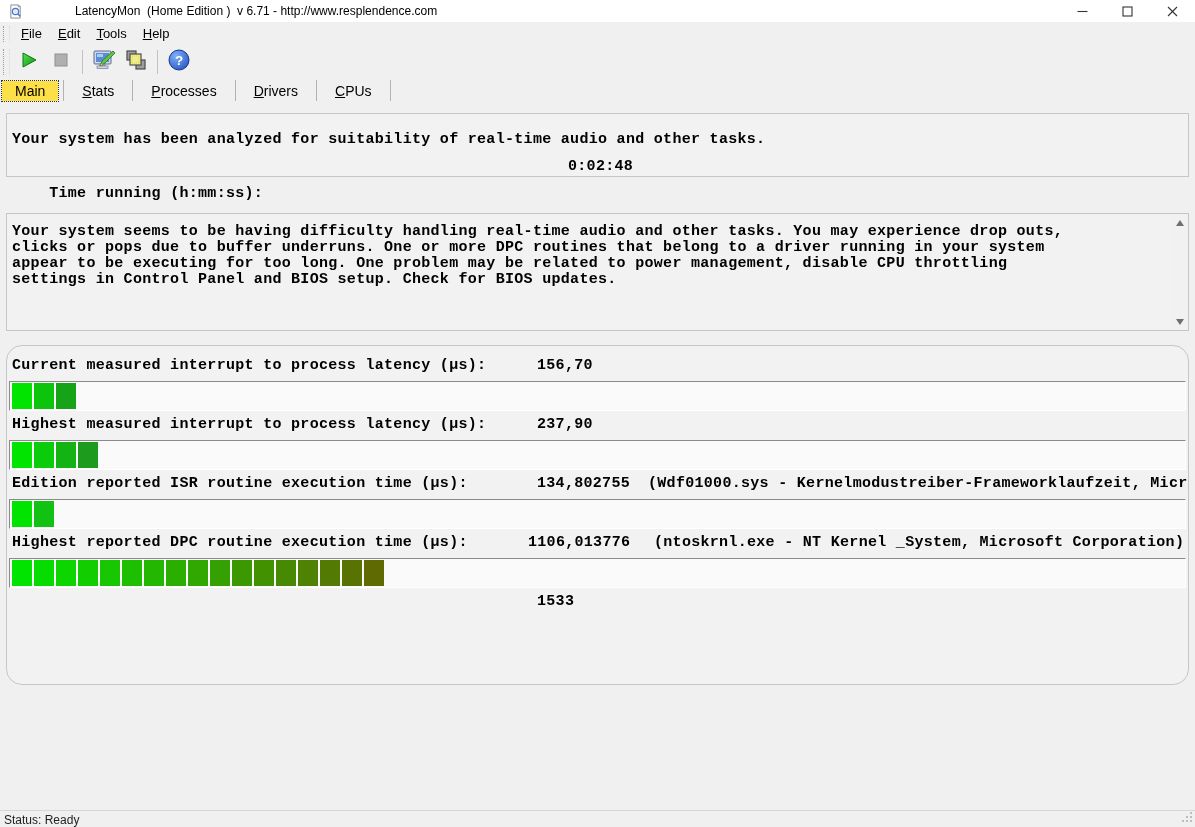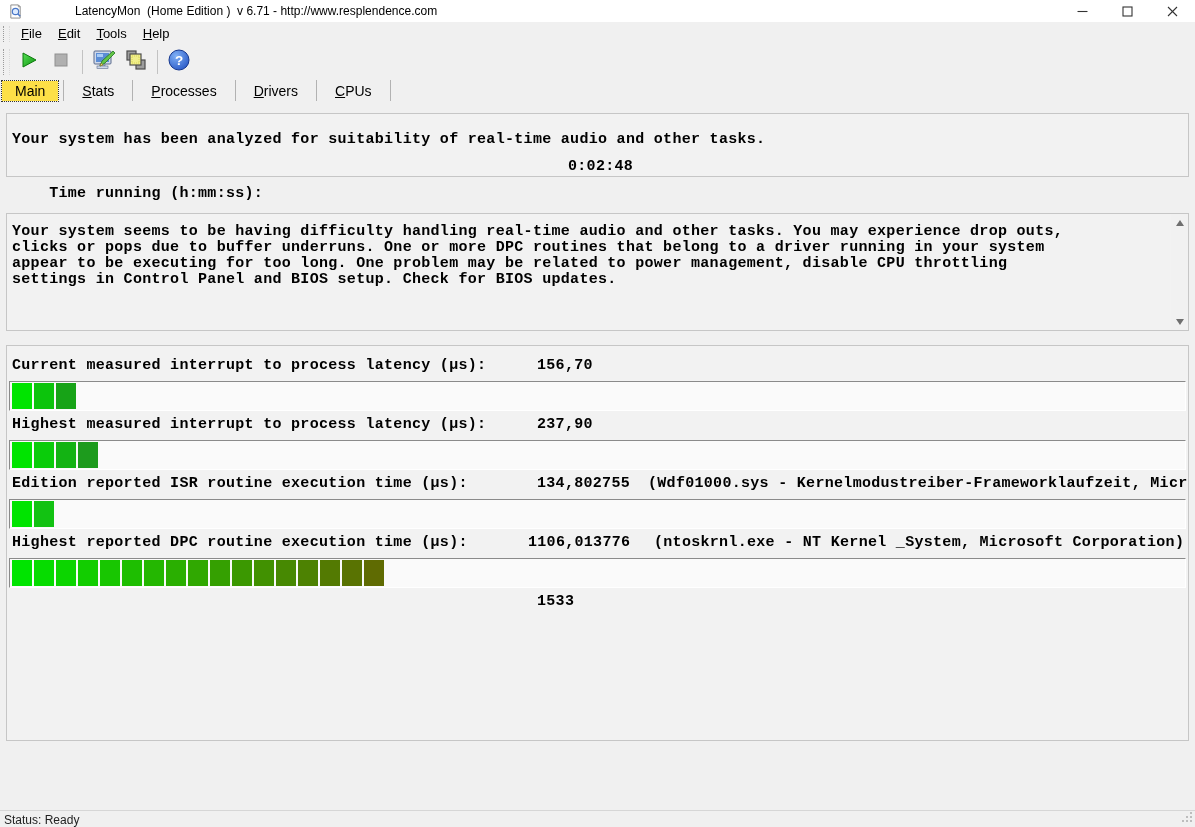--- a/index.html
+++ b/index.html
@@ -44,21 +44,21 @@
   .panel-analysis .abs-val{position:absolute;left:530px;top:0;margin-left:31px;}
   .panel-advice{top:213px;height:118px;}
   .advice-text{width:1068px;padding:10px 0 0 5px;line-height:16px;white-space:normal;}
   
   .scrollbar{position:absolute;top:0;right:0;width:17px;height:100%;background:#f1f1f1;}
   .sb-btn{position:absolute;left:0;width:17px;height:17px;display:flex;align-items:center;justify-content:center;}
   .sb-up{top:0;} .sb-down{bottom:0;}
   .tri-up{width:0;height:0;border-left:4px solid transparent;border-right:4px solid transparent;border-bottom:6px solid #6f6f6f;}
   .tri-down{width:0;height:0;border-left:4px solid transparent;border-right:4px solid transparent;border-top:6px solid #6f6f6f;}
   
-  .panel-meas{top:345px;height:396px;padding-top:9px;overflow:hidden;}
+  .panel-meas{top:345px;height:340px;padding-top:9px;overflow:hidden;border-radius:16px;}
   .m-row{margin-bottom:3px;}
   .m-line{position:relative;height:22px;line-height:22px;white-space:pre;overflow:hidden;}
   .m-label{position:absolute;left:5px;top:0;}
   .m-value{position:absolute;left:530px;top:0;}
   .m-extra{position:absolute;left:641px;top:0;}
   .m-row:nth-child(4) .m-value{left:521px;}
   .m-row:nth-child(4) .m-extra{left:647px;}
   .m-bar{height:30px;margin:4px 2px 0 2px;box-sizing:border-box;
     border-top:1px solid #8a8a8a;border-left:1px solid #8a8a8a;
     border-bottom:1px solid #ffffff;border-right:1px solid #ffffff;

